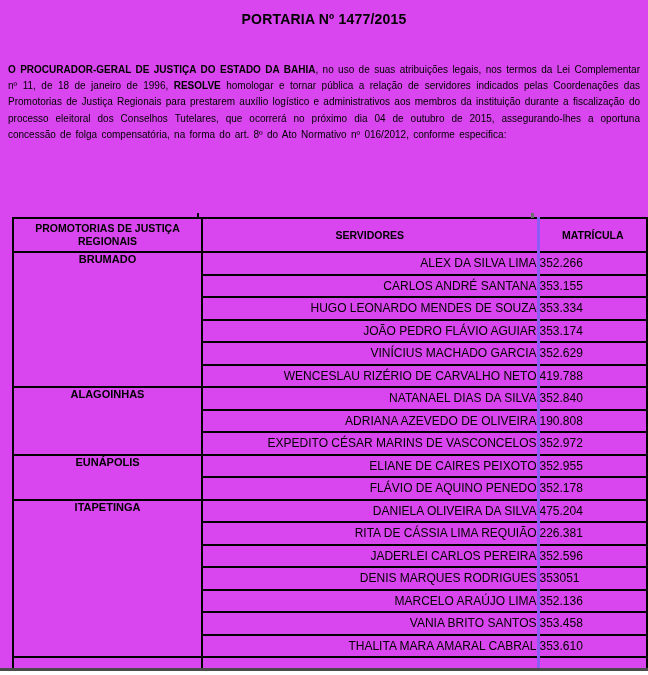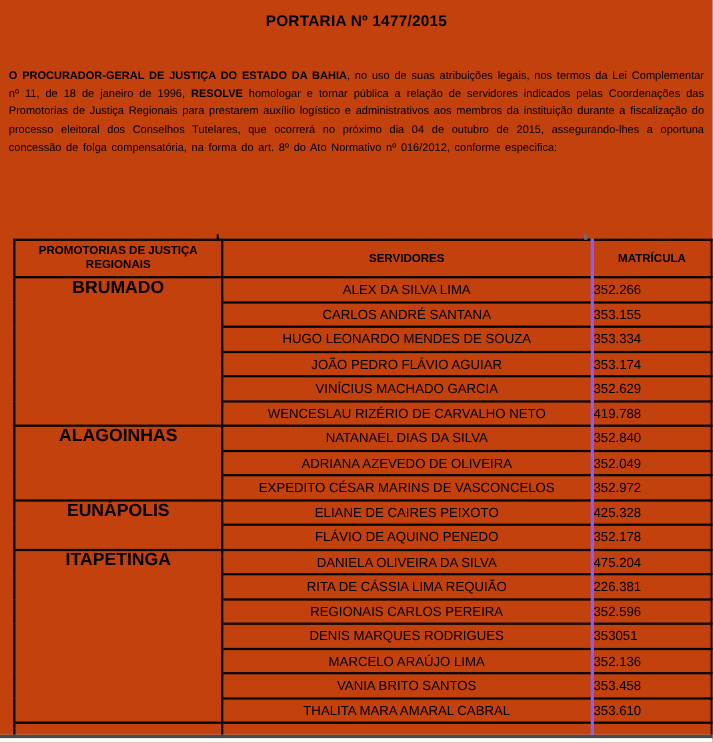--- a/index.html
+++ b/index.html
@@ -1,20 +1,20 @@
 <!DOCTYPE html>
 <html><head>
 <meta charset="utf-8">
 <style>
   html, body { margin: 0; padding: 0; background: #ffffff; }
   .page {
     position: relative;
     width: 648px;
     height: 675px;
-    background: #c2410c;
+    background: #d946ef;
     overflow: hidden;
     font-family: "Liberation Sans", sans-serif;
     color: #000000;
   }
   .title {
     position: absolute;
     top: 11px;
     left: 0;
     width: 100%;
     text-align: center;
@@ -59,26 +59,26 @@
   tbody td {
     border-bottom: 2px solid #000;
     height: 20.5px;
     font-size: 12px;
     vertical-align: middle;
     overflow: hidden;
     white-space: nowrap;
   }
   td.td-region {
     font-weight: bold;
-    font-size: 16px;
+    font-size: 11px;
     text-align: center;
     vertical-align: top;
     padding-top: 5px;
   }
-  td.td-name { padding-left: 5px; text-align: center; }
+  td.td-name { padding-left: 5px; text-align: right; }
   td.td-mat  { text-align: left; }
   tr.partial td { border-bottom: none; height: 14px; }
   .tick { position: absolute; top: 213px; height: 5px; }
   .tick-black { left: 197px; width: 2px; background: #000; }
   .tick-gray  { left: 531px; width: 3px; background: #6e6e6e; }
   .page-edge {
     position: absolute;
     top: 668px;
     left: 0;
     width: 648px;
@@ -135,46 +135,46 @@
           <td class="td-name b-gray">WENCESLAU RIZÉRIO DE CARVALHO NETO</td>
           <td class="td-mat b-right">419.788</td>
         </tr>
         <tr>
           <td class="td-region b-left b-right" rowspan="3">ALAGOINHAS</td>
           <td class="td-name b-gray">NATANAEL DIAS DA SILVA</td>
           <td class="td-mat b-right">352.840</td>
         </tr>
         <tr>
           <td class="td-name b-gray">ADRIANA AZEVEDO DE OLIVEIRA</td>
-          <td class="td-mat b-right">352.049</td>
+          <td class="td-mat b-right">190.808</td>
         </tr>
         <tr>
           <td class="td-name b-gray">EXPEDITO CÉSAR MARINS DE VASCONCELOS</td>
           <td class="td-mat b-right">352.972</td>
         </tr>
         <tr>
           <td class="td-region b-left b-right" rowspan="2">EUNÁPOLIS</td>
           <td class="td-name b-gray">ELIANE DE CAIRES PEIXOTO</td>
-          <td class="td-mat b-right">425.328</td>
+          <td class="td-mat b-right">352.955</td>
         </tr>
         <tr>
           <td class="td-name b-gray">FLÁVIO DE AQUINO PENEDO</td>
           <td class="td-mat b-right">352.178</td>
         </tr>
         <tr>
           <td class="td-region b-left b-right" rowspan="7">ITAPETINGA</td>
           <td class="td-name b-gray">DANIELA OLIVEIRA DA SILVA</td>
           <td class="td-mat b-right">475.204</td>
         </tr>
         <tr>
           <td class="td-name b-gray">RITA DE CÁSSIA LIMA REQUIÃO</td>
           <td class="td-mat b-right">226.381</td>
         </tr>
         <tr>
-          <td class="td-name b-gray">REGIONAIS CARLOS PEREIRA</td>
+          <td class="td-name b-gray">JADERLEI CARLOS PEREIRA</td>
           <td class="td-mat b-right">352.596</td>
         </tr>
         <tr>
           <td class="td-name b-gray">DENIS MARQUES RODRIGUES</td>
           <td class="td-mat b-right">353051</td>
         </tr>
         <tr>
           <td class="td-name b-gray">MARCELO ARAÚJO LIMA</td>
           <td class="td-mat b-right">352.136</td>
         </tr>

